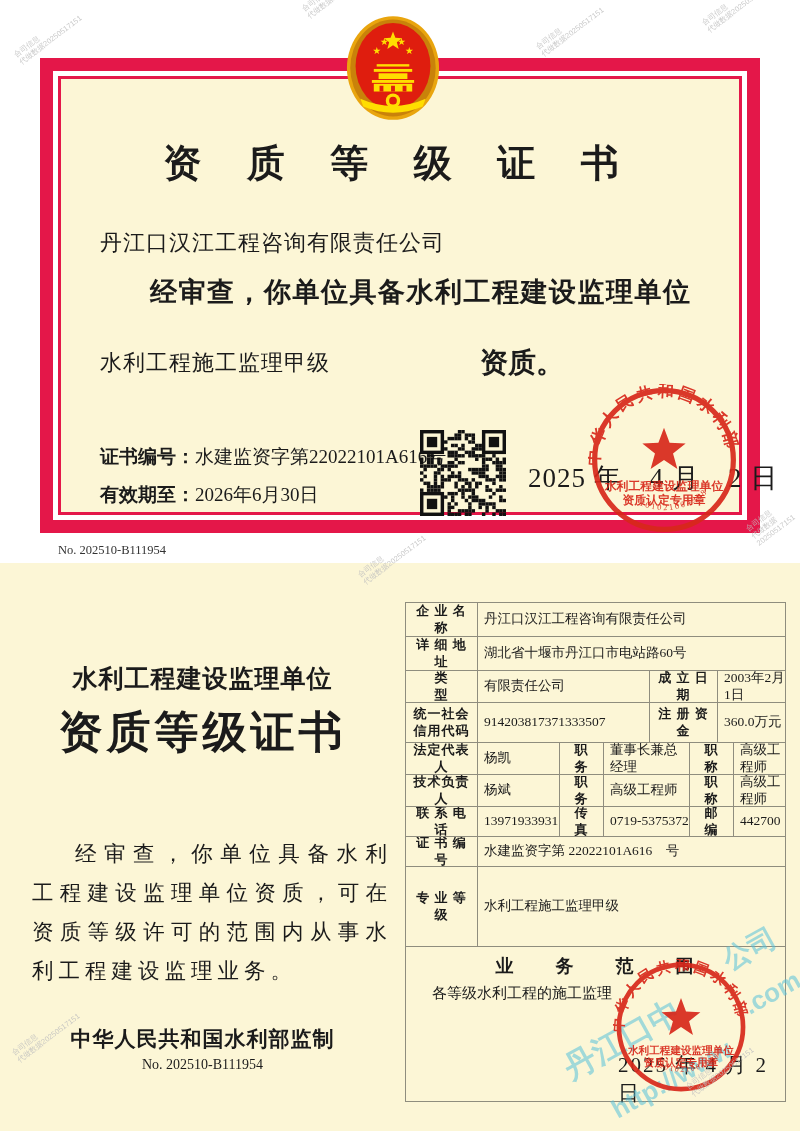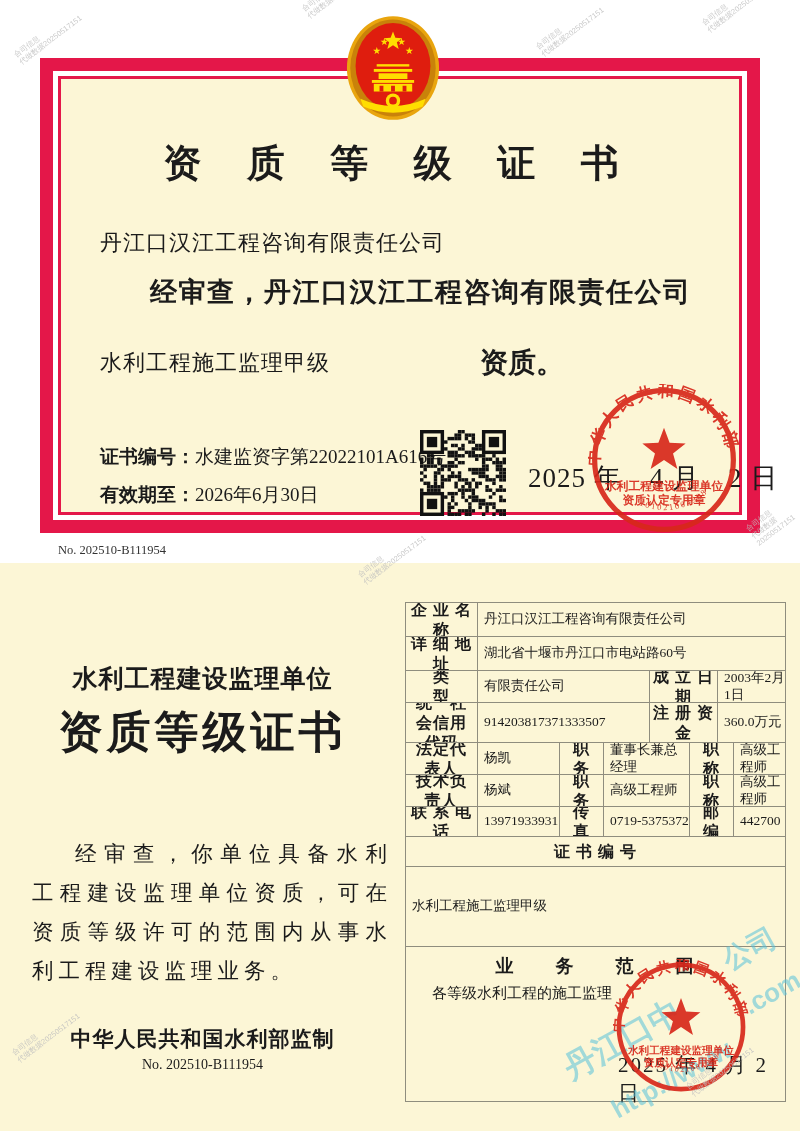--- a/index.html
+++ b/index.html
@@ -41,21 +41,21 @@
                font-size:21px;font-weight:bold;letter-spacing:1px;}
   .back-serial{position:absolute;left:30px;top:494px;width:345px;text-align:center;font-size:14px;}
 
   
   .info-table{position:absolute;left:405px;top:39px;width:381px;height:500px;
               border:1px solid #8f8d7e;box-sizing:border-box;background:transparent;}
   .trow{display:flex;border-bottom:1px solid #8f8d7e;box-sizing:border-box;align-items:stretch;}
   .tcell{box-sizing:border-box;border-right:1px solid #8f8d7e;display:flex;align-items:center;
          overflow:hidden;line-height:1.25;}
   .trow .tcell:last-child{border-right:none;flex:1;}
-  .tlabel{font-size:16px;font-weight:600;justify-content:center;text-align:center;
+  .tlabel{font-size:13px;font-weight:600;justify-content:center;text-align:center;
           letter-spacing:1px;padding:1px 2px;}
   .tvalue{font-size:13.5px;padding-left:6px;letter-spacing:0;}
   .scope-area{position:relative;height:124px;}
   .scope-head{padding-top:7px;text-align:center;font-size:18px;font-weight:600;letter-spacing:2px;}
   .scope-text{padding:6px 0 0 26px;font-size:15px;}
   .seal-bottom{position:absolute;left:207px;top:12px;width:136px;height:136px;opacity:.92;z-index:5;}
   .back-date{position:absolute;left:212px;top:104px;font-size:21px;letter-spacing:2px;z-index:1;}
 
   
   .wm-gray{position:absolute;font-family:"Liberation Sans","DejaVu Sans",sans-serif;
@@ -92,21 +92,21 @@
     <rect x="36" y="74.5" width="4" height="6" fill="#df1d0e"></rect>
     <rect x="48" y="74.5" width="4" height="6" fill="#df1d0e"></rect>
     <rect x="60" y="74.5" width="4" height="6" fill="#df1d0e"></rect>
     <circle cx="50" cy="90" r="7.5" fill="#ffde00"></circle>
     <circle cx="50" cy="90" r="4" fill="#df1d0e"></circle>
     <path d="M16,88 Q50,103 84,88 L81,96 Q50,109 19,96 Z" fill="#ffde00"></path>
   </svg>
 
   <div class="cert-title">资 质 等 级 证 书</div>
   <div class="company">丹江口汉江工程咨询有限责任公司</div>
-  <div class="statement">经审查，丹江口汉江工程咨询有限责任公司</div>
+  <div class="statement">经审查，你单位具备水利工程建设监理单位</div>
   <div class="grade-line">水利工程施工监理甲级</div>
   <div class="grade-suffix">资质。</div>
 
   <div class="certno-row"><span class="lbl-b">证书编号：</span><span>水建监资字第22022101A616号</span></div>
   <div class="valid-row"><span class="lbl-b">有效期至：</span><span>2026年6月30日</span></div>
 
   <div class="qr">
     <svg viewBox="0 0 86 86" width="86" height="86" fill="#111">
         <rect x="37.84" y="0.00" width="3.44" height="3.44"></rect>
         <rect x="41.28" y="0.00" width="3.44" height="3.44"></rect>
@@ -410,22 +410,24 @@
           <div class="trow" style="height: 30px;">
             <div class="tcell tlabel" style="width: 72px;">联 系 电 话</div>
             <div class="tcell tvalue" style="width: 82px;">13971933931</div>
             <div class="tcell tlabel" style="width: 44px;">传　真</div>
             <div class="tcell tvalue" style="width: 86px;">0719-5375372</div>
             <div class="tcell tlabel" style="width: 44px;">邮　编</div>
             <div class="tcell tvalue">442700</div>
           </div>
           <div class="trow" style="height: 30px;">
             <div class="tcell tlabel" style="width: 72px;">证 书 编 号</div>
+            <div class="tcell tvalue">水建监资字第 22022101A616　号</div>
           </div>
           <div class="trow" style="height: 80px;">
+            <div class="tcell tlabel" style="width: 72px;">专 业 等 级</div>
             <div class="tcell tvalue">水利工程施工监理甲级</div>
           </div>
         </div>
       <div class="scope-area">
         <div class="scope-head">业　　务　　范　　围</div>
         <div class="scope-text">各等级水利工程的施工监理</div>
         <div class="back-date">2025 年 4 月  2日</div>
 
         <svg class="seal-bottom" viewBox="0 0 160 160">
           <circle cx="80" cy="80" r="73" fill="none" stroke="#d8281b" stroke-width="5.5"></circle>

